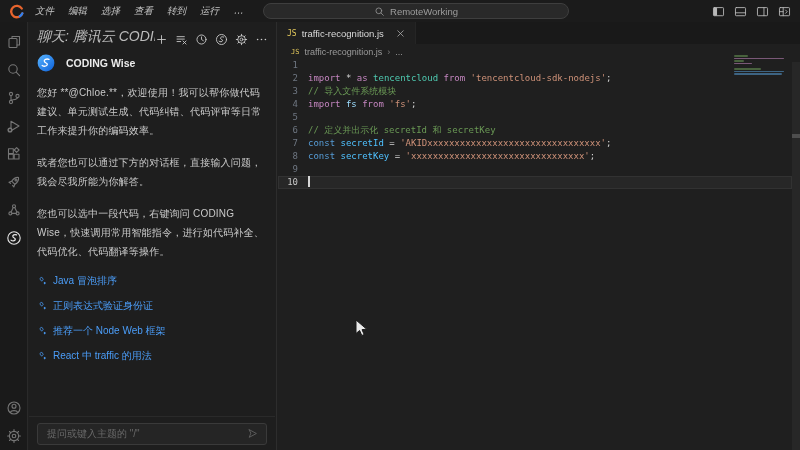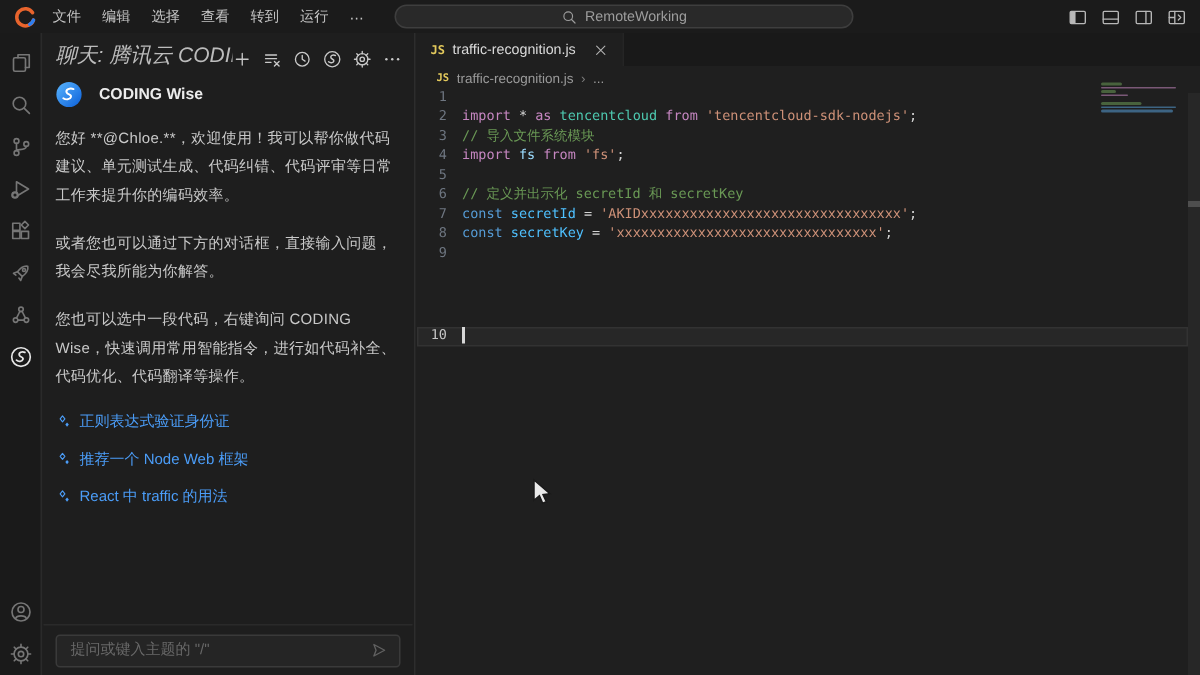--- a/index.html
+++ b/index.html
@@ -8,21 +8,21 @@
     background:#1f1f1f;font-family:"Liberation Sans",sans-serif;
     -webkit-font-smoothing:antialiased;color:#cccccc;
   }
   svg{display:block;}
   .ico{display:flex;align-items:center;justify-content:center;}
 
   
   .titlebar{position:absolute;left:0;top:0;right:0;height:22px;background:#1b1b1b;
     display:flex;align-items:center;font-size:9.5px;color:#c5c5c5;z-index:6;}
   .logo{margin:0 4px 0 9px;}
-  .menus{display:flex;align-items:flex-end;}
+  .menus{display:flex;align-items:flex-end;font-style:italic;}
   .menu-item{padding:0 7px;white-space:nowrap;}
   .nav-arrows{display:flex;gap:12px;margin-left:16px;color:#8f8f8f;}
   .searchbox{position:absolute;left:263px;top:3px;width:304px;height:14px;
     background:#292929;border:1px solid #3e3e3e;border-radius:9px;
     display:flex;align-items:center;justify-content:center;gap:5px;
     color:#9d9d9d;font-size:9.5px;}
   .layout-icons{position:absolute;right:9px;top:0;height:22px;display:flex;gap:9px;
     align-items:center;color:#b8b8b8;}
 
   
@@ -52,31 +52,31 @@
   .qbox{flex:1;background:transparent;border:none;outline:none;color:#cccccc;
     font-size:10px;font-family:"Liberation Sans",sans-serif;min-width:0;}
   .qbox::placeholder{color:#686868;}
   .send-ico{color:#616161;}
 
   
   .editor{position:absolute;left:278px;top:22px;right:0;bottom:0;background:#1f1f1f;}
   .tabbar{height:22px;background:#191919;display:flex;position:relative;}
   .tab{display:flex;align-items:center;gap:5px;padding:0 9px;background:#1f1f1f;
     color:#dadada;font-size:9.5px;border-right:1px solid #252525;}
-  .js-badge{color:#e3c95c;font-weight:bold;font-size:8px;font-family:"DejaVu Sans Mono",monospace;}
+  .js-badge{color:#e3c95c;font-weight:normal;font-size:8px;font-family:"DejaVu Sans Mono",monospace;}
   .tab-close{color:#b0b0b0;margin-left:6px;}
   .editor-actions{position:absolute;right:9px;top:0;height:22px;display:flex;gap:10px;
     align-items:center;color:#c3c3c3;}
   .breadcrumb{height:15px;display:flex;align-items:center;gap:5px;padding-left:13px;
     font-size:9px;color:#9a9a9a;}
   .bc-sep{color:#7d7d7d;}
   .code{position:absolute;top:37px;left:0;right:8px;font-family:"DejaVu Sans Mono",monospace;font-size:9px;}
   .cl{display:flex;height:13px;line-height:13px;white-space:pre;}
   .cl .ln{width:30px;text-align:right;color:#6e7681;padding-right:10px;flex:none;font-size:9px;box-sizing:border-box;}
-  .cl.active{background:rgba(255,255,255,0.04);box-shadow:inset 0 0 0 1px rgba(255,255,255,0.05);margin-top:42px;}
+  .cl.active{background:rgba(255,255,255,0.04);box-shadow:inset 0 0 0 1px rgba(255,255,255,0.05);}
   .cl.active .ln{color:#c6c6c6;}
   .caret{display:inline-block;width:1.5px;height:11px;background:#d7d7d7;vertical-align:-1px;}
   .minimap{position:absolute;top:33px;right:14px;width:52px;}
   .mm-line{height:1.6px;margin-bottom:1px;border-radius:1px;opacity:.55;}
   .ruler{position:absolute;top:40px;right:0;bottom:0;width:8px;background:#272727;}
   .ruler-band{position:absolute;top:72px;left:0;right:0;height:4px;background:#4e4e4e;}
 
   .mouse-cursor{position:absolute;left:355px;top:319px;z-index:99;}
 </style>
 </head>
@@ -299,20 +299,29 @@
           </svg>
         </span>
       <span class="assistant-name">CODING Wise</span>
     </div>
     <div id="chat-paragraphs">
         <p class="chat-p">您好 **@Chloe.**，欢迎使用！我可以帮你做代码建议、单元测试生成、代码纠错、代码评审等日常工作来提升你的编码效率。</p>
         <p class="chat-p">或者您也可以通过下方的对话框，直接输入问题，我会尽我所能为你解答。</p>
         <p class="chat-p">您也可以选中一段代码，右键询问 CODING Wise，快速调用常用智能指令，进行如代码补全、代码优化、代码翻译等操作。</p>
       </div>
     <div id="chat-links">
+        <div class="chat-link">
+          <span class="ico">
+            <svg width="11" height="11" viewBox="0 0 16 16" fill="none" stroke="currentColor" stroke-width="1.1" stroke-linecap="round" stroke-linejoin="round">
+              <path d="M6.8 1.8l2.3 2.9-2.3 2.9-2.3-2.9z"></path>
+              <path d="M11.2 8.2l1.7 2.1-1.7 2.1-1.7-2.1z" fill="currentColor" stroke="none"></path>
+            </svg>
+          </span>
+          <span>Java 冒泡排序</span>
+        </div>
         <div class="chat-link">
           <span class="ico">
             <svg width="11" height="11" viewBox="0 0 16 16" fill="none" stroke="currentColor" stroke-width="1.1" stroke-linecap="round" stroke-linejoin="round">
               <path d="M6.8 1.8l2.3 2.9-2.3 2.9-2.3-2.9z"></path>
               <path d="M11.2 8.2l1.7 2.1-1.7 2.1-1.7-2.1z" fill="currentColor" stroke="none"></path>
             </svg>
           </span>
           <span>正则表达式验证身份证</span>
         </div>
         <div class="chat-link">

